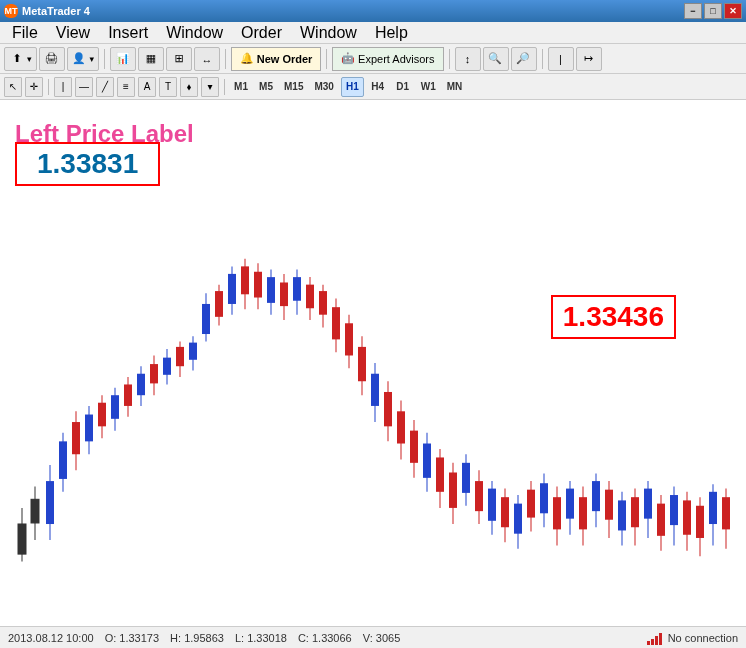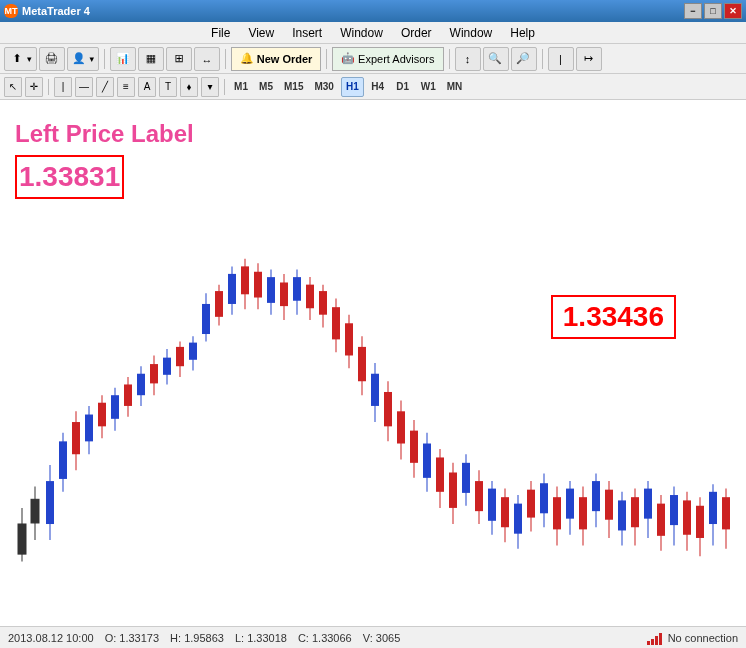--- a/index.html
+++ b/index.html
@@ -29,23 +29,22 @@
     .title-btn.close { background: #cc2222; color: white; }
 
     
     .menu-bar {
       background: #f0f0f0;
       height: 22px;
       display: flex;
       align-items: center;
       padding: 0 4px;
       border-bottom: 1px solid #ccc;
-      font-size: 12px;
+      font-size: 16px;
       gap: 2px;
-      justify-content: center;
     }
     .menu-item {
       padding: 2px 8px;
       cursor: pointer;
       border-radius: 2px;
     }
 
     
     .toolbar {
       background: #f0f0f0;
@@ -146,27 +145,27 @@
     .left-price-label-text {
       position: absolute;
       top: 20px;
       left: 15px;
       font-size: 24px;
       font-weight: bold;
       color: #ec4899;
     }
     .left-price-box {
       position: absolute;
-      top: 55px;
+      top: 42px;
       left: 15px;
       border: 2px solid red;
-      padding: 4px 2px;
+      padding: 4px 20px;
       font-size: 28px;
       font-weight: bold;
-      color: #ec4899;
+      color: #0369a1;
     }
     .right-price-label-text {
       position: absolute;
       top: 155px;
       right: 80px;
       font-size: 22px;
       font-weight: bold;
       color: #222;
     }
     .right-price-box {

